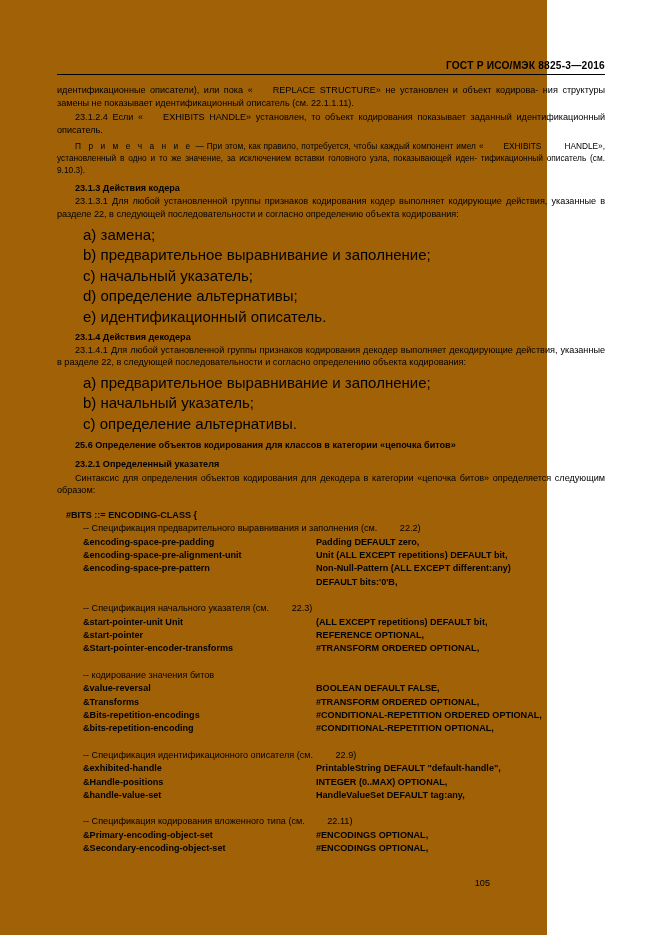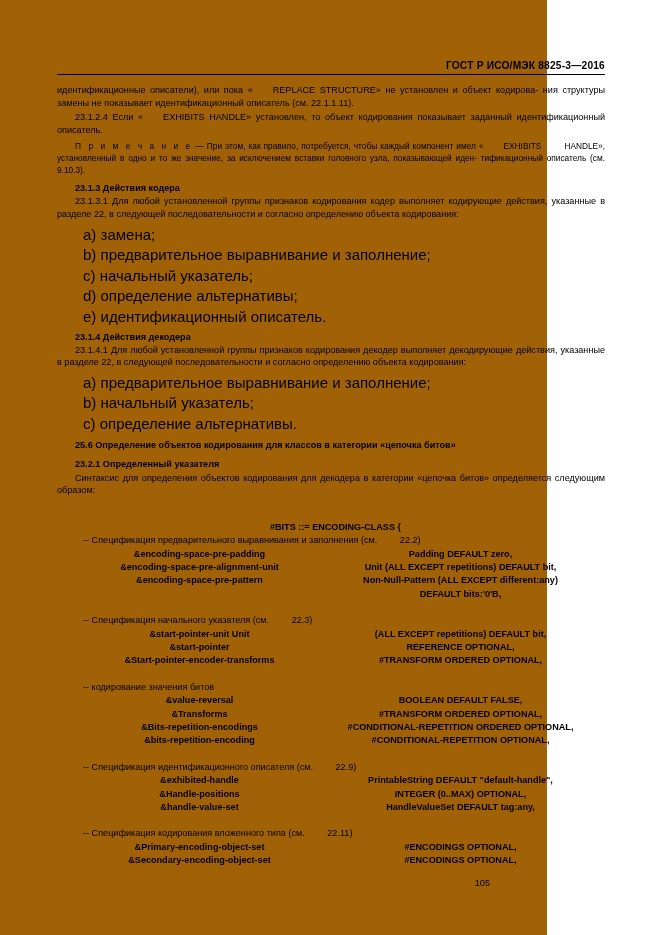--- a/index.html
+++ b/index.html
@@ -71,23 +71,22 @@
     text-indent: 18px;
   }
   .list-item {
     font-size: 15px;
     line-height: 12.6px;
     margin: 8px;
     padding-left: 18px;
   }
   b { font-weight: normal; padding-left: 20px; }
   .code-block {
-    margin-top: 24px;
+    margin-top: 12px;
     position: relative;
-    text-align: center;
   }
   .code-row {
     display: flex;
     font-size: 9.1px;
     line-height: 13.4px;
     white-space: pre;
   }
   .code-row .c1 {
     width: 233px;
     flex: 0 0 233px;

